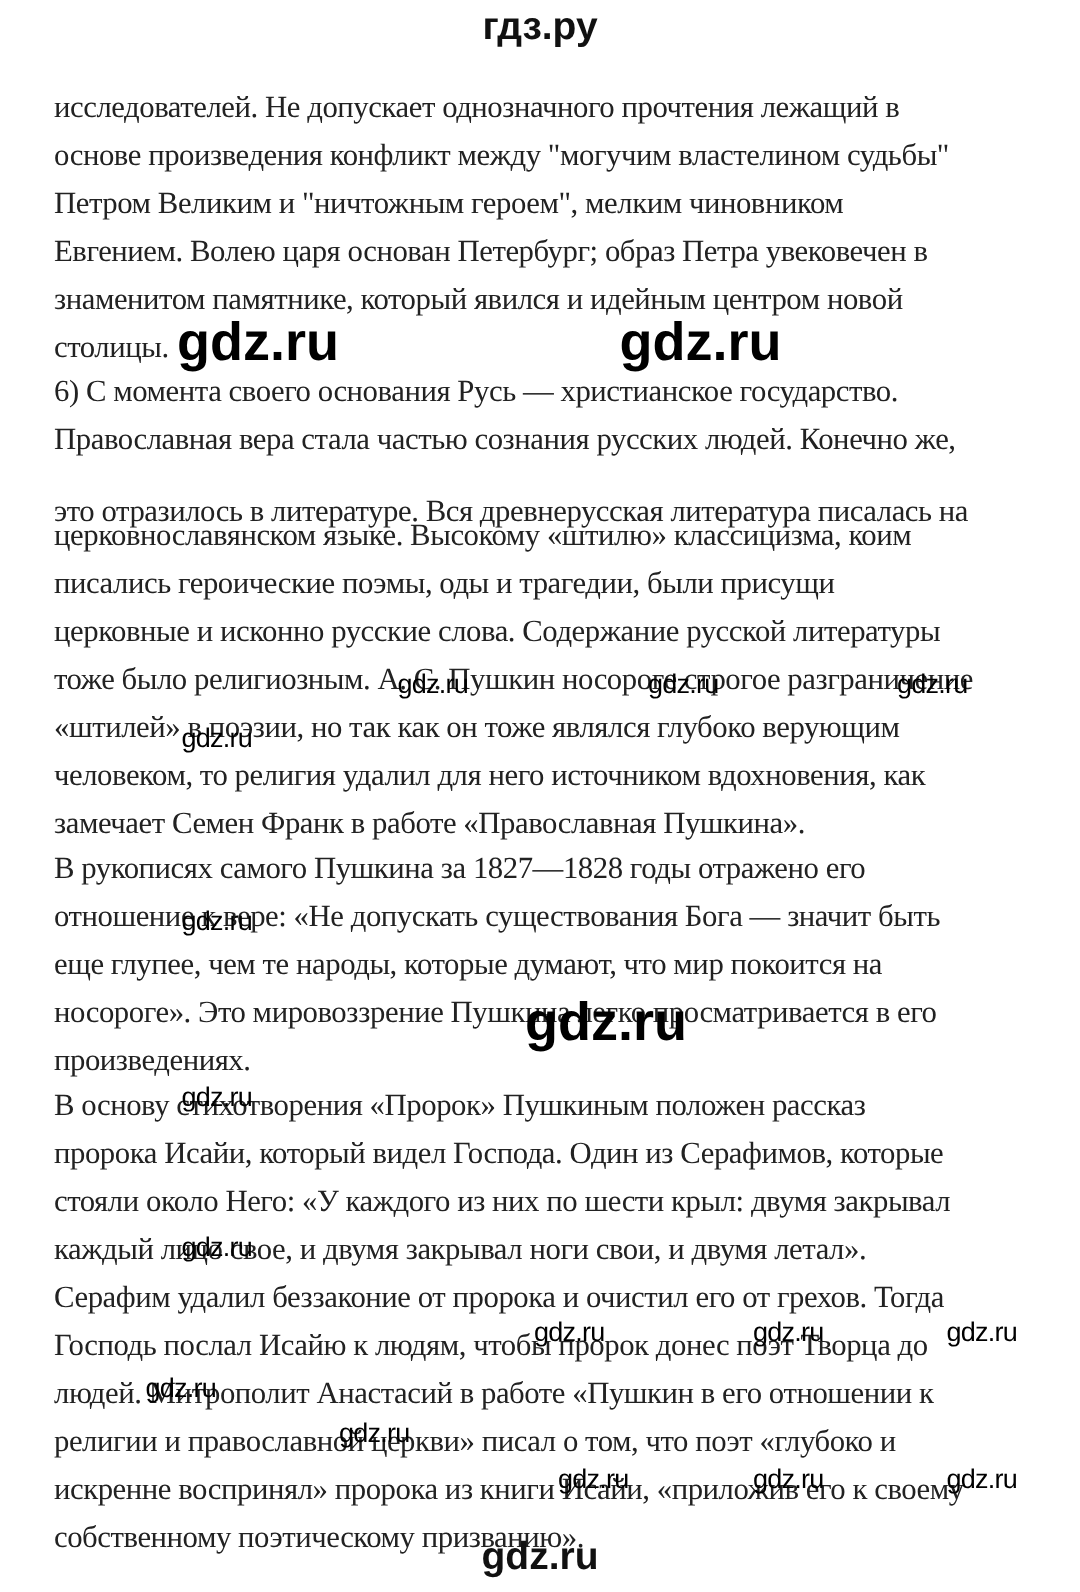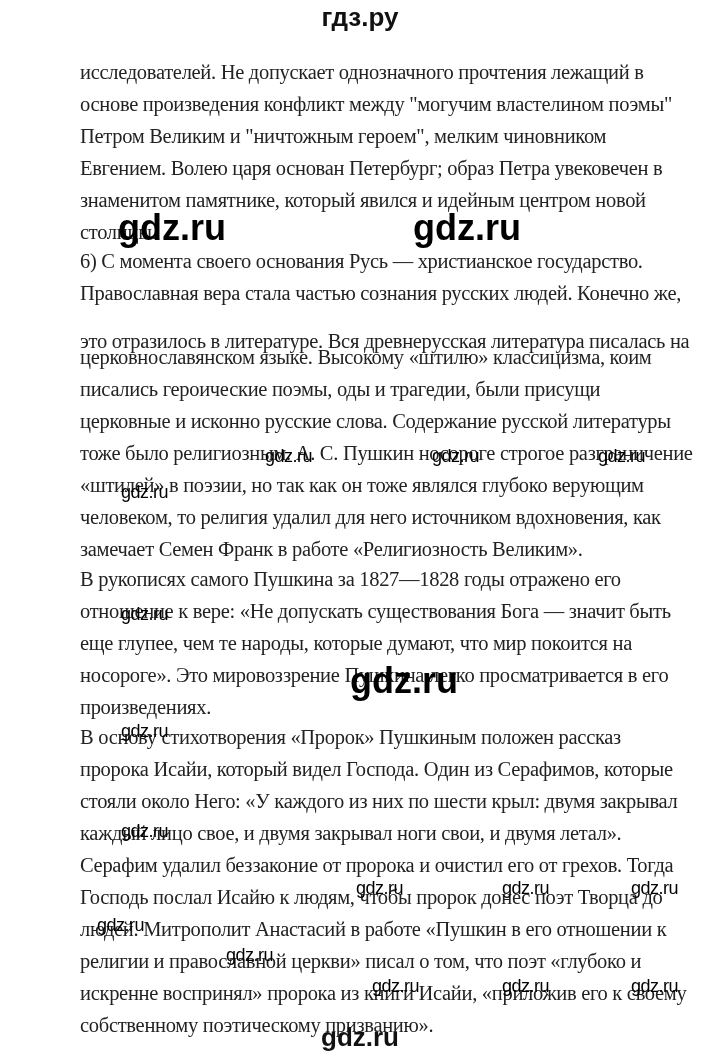--- a/index.html
+++ b/index.html
@@ -8,51 +8,51 @@
     position: absolute; top: 0; left: 0; width: 720px; height: 40px;
     text-align: center;
     font-family: "Liberation Sans", sans-serif; font-weight: bold;
     font-size: 26px; line-height: 30px; padding-top: 2px; color: #111;
   }
   .text {
     position: absolute; left: 36px; top: 57px; width: 660px;
     font-family: "Liberation Serif", serif; font-size: 20.5px;
     color: #222; letter-spacing: -0.3px;
   }
-  .line { position: absolute; left: 0; white-space: nowrap; height: 30px; line-height: 30px; margin-left: 44px; }
+  .line { position: absolute; left: 0; white-space: nowrap; height: 30px; line-height: 30px; }
   .wm { position: absolute; font-family: "Liberation Sans", sans-serif; color: #000; white-space: nowrap; }
   .wm-big { font-weight: bold; font-size: 36px; line-height: 36px; }
   .wm-small { font-size: 18px; line-height: 18px; letter-spacing: -0.5px; }
   .footer {
     position: absolute; left: 0; width: 720px; top: 1022px; text-align: center;
     font-family: "Liberation Sans", sans-serif; font-weight: bold; font-size: 26px; color: #111;
   }
 </style>
 </head>
 <body>
 
 <div class="header">гдз.ру</div>
 
 <div class="text">
   <div class="line" style="top:0px">исследователей. Не допускает однозначного прочтения лежащий в</div>
-  <div class="line" style="top:32px">основе произведения конфликт между "могучим властелином поэмы"</div>
+  <div class="line" style="top:32px">основе произведения конфликт между "могучим властелином судьбы"</div>
   <div class="line" style="top:64px">Петром Великим и "ничтожным героем", мелким чиновником</div>
   <div class="line" style="top:96px">Евгением. Волею царя основан Петербург; образ Петра увековечен в</div>
   <div class="line" style="top:128px">знаменитом памятнике, который явился и идейным центром новой</div>
   <div class="line" style="top:160px">столицы.</div>
   <div class="line" style="top:189px">6) С момента своего основания Русь — христианское государство.</div>
   <div class="line" style="top:221px">Православная вера стала частью сознания русских людей. Конечно же,</div>
   <div class="line" style="top:269px">это отразилось в литературе. Вся древнерусская литература писалась на</div>
   <div class="line" style="top:285px">церковнославянском языке. Высокому «штилю» классицизма, коим</div>
   <div class="line" style="top:317px">писались героические поэмы, оды и трагедии, были присущи</div>
   <div class="line" style="top:349px">церковные и исконно русские слова. Содержание русской литературы</div>
   <div class="line" style="top:381px">тоже было религиозным. А. С. Пушкин носороге строгое разграничение</div>
   <div class="line" style="top:413px">«штилей» в поэзии, но так как он тоже являлся глубоко верующим</div>
   <div class="line" style="top:445px">человеком, то религия удалил для него источником вдохновения, как</div>
-  <div class="line" style="top:477px">замечает Семен Франк в работе «Религиозность Великим».</div>
+  <div class="line" style="top:477px">замечает Семен Франк в работе «Православная Пушкина».</div>
   <div class="line" style="top:507px">В рукописях самого Пушкина за 1827—1828 годы отражено его</div>
   <div class="line" style="top:539px">отношение к вере: «Не допускать существования Бога — значит быть</div>
   <div class="line" style="top:571px">еще глупее, чем те народы, которые думают, что мир покоится на</div>
   <div class="line" style="top:603px">носороге». Это мировоззрение Пушкина легко просматривается в его</div>
   <div class="line" style="top:635px">произведениях.</div>
   <div class="line" style="top:665px">В основу стихотворения «Пророк» Пушкиным положен рассказ</div>
   <div class="line" style="top:697px">пророка Исайи, который видел Господа. Один из Серафимов, которые</div>
   <div class="line" style="top:729px">стояли около Него: «У каждого из них по шести крыл: двумя закрывал</div>
   <div class="line" style="top:761px">каждый лицо свое, и двумя закрывал ноги свои, и двумя летал».</div>
   <div class="line" style="top:793px">Серафим удалил беззаконие от пророка и очистил его от грехов. Тогда</div>

